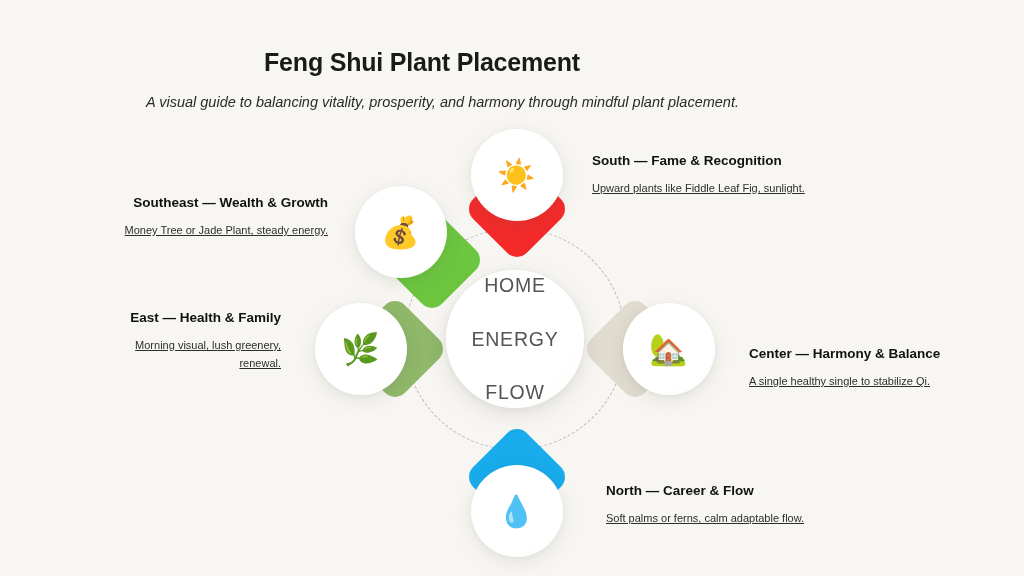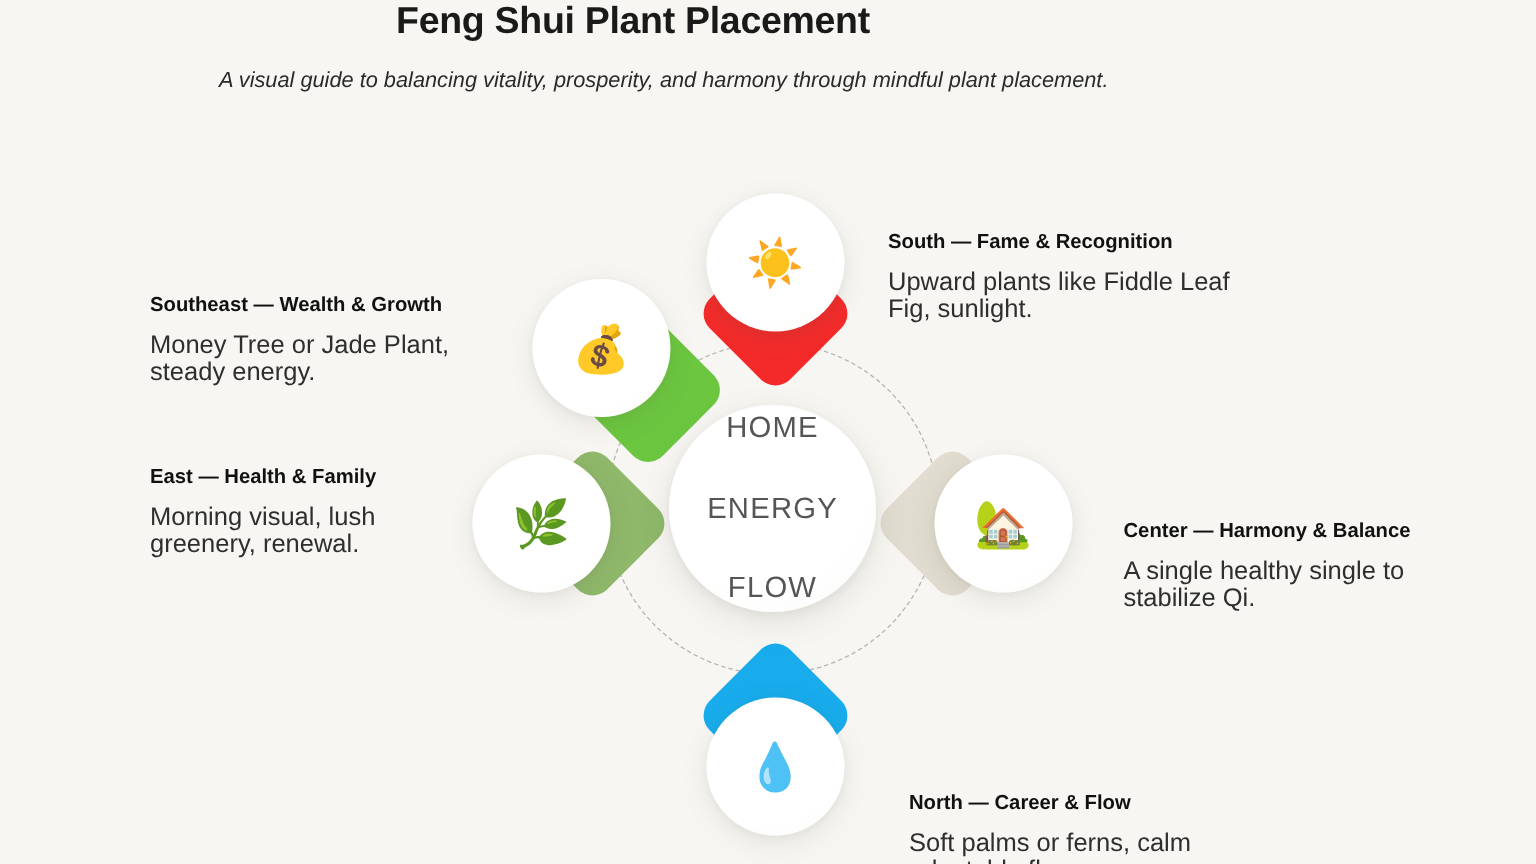--- a/index.html
+++ b/index.html
@@ -16,20 +16,21 @@
     color: #1c1c1c;
     position: relative;
   }
 
   
   #header {
     position: absolute;
     top: 0; left: 0;
     width: 844px;
     text-align: center;
+    padding-top: 48px;
   }
   #page-title {
     font-size: 25px;
     font-weight: bold;
     color: #1a1a1a;
     letter-spacing: -0.2px;
   }
   #page-subtitle {
     font-size: 14.5px;
     font-style: italic;
@@ -137,33 +138,34 @@
   .label-block {
     position: absolute;
   }
   .label-title {
     font-size: 13.5px;
     font-weight: bold;
     color: #111111;
     line-height: 18px;
   }
   .label-desc {
-    font-size: 17px;
+    font-size: 11px;
     color: #2e2e2e;
     line-height: 18px;
     margin-top: 9px;
-  }
-  .align-right { }
+    text-decoration: underline;
+  }
+  .align-right { text-align: right; }
   .align-left  { text-align: left; }
 
   #label-south     { left: 592px; top: 152px; width: 230px; }
   #label-southeast { left: 100px; top: 194px; width: 228px; }
   #label-east      { left: 100px; top: 309px; width: 181px; }
   #label-center    { left: 749px; top: 309px; width: 205px; margin-top: 36px; }
-  #label-north     { left: 606px; top: 482px; width: 215px; margin-top: 44px; }
+  #label-north     { left: 606px; top: 482px; width: 215px; }
 </style>
 </head>
 <body style="background: rgb(247, 246, 242);">
 
 <div id="header">
   <div id="page-title">Feng Shui Plant Placement</div>
   <div id="page-subtitle">A visual guide to balancing vitality, prosperity, and harmony through mindful plant placement.</div>
 </div>
 
 <div id="diagram">

